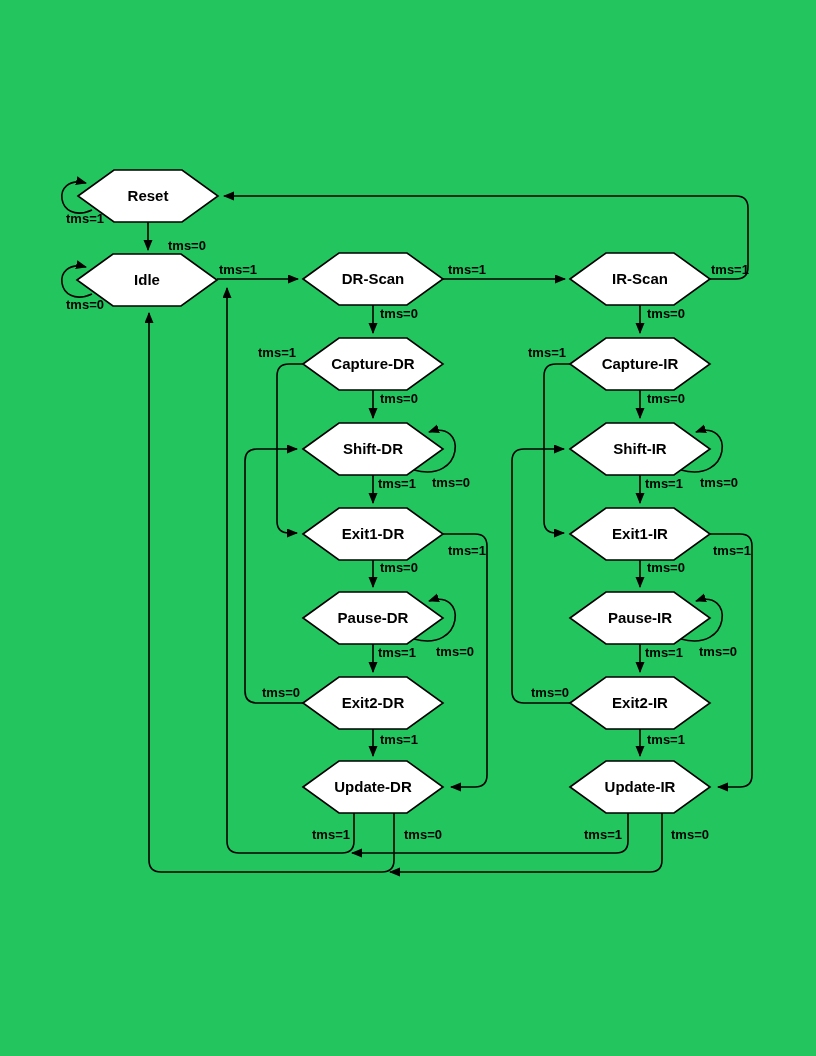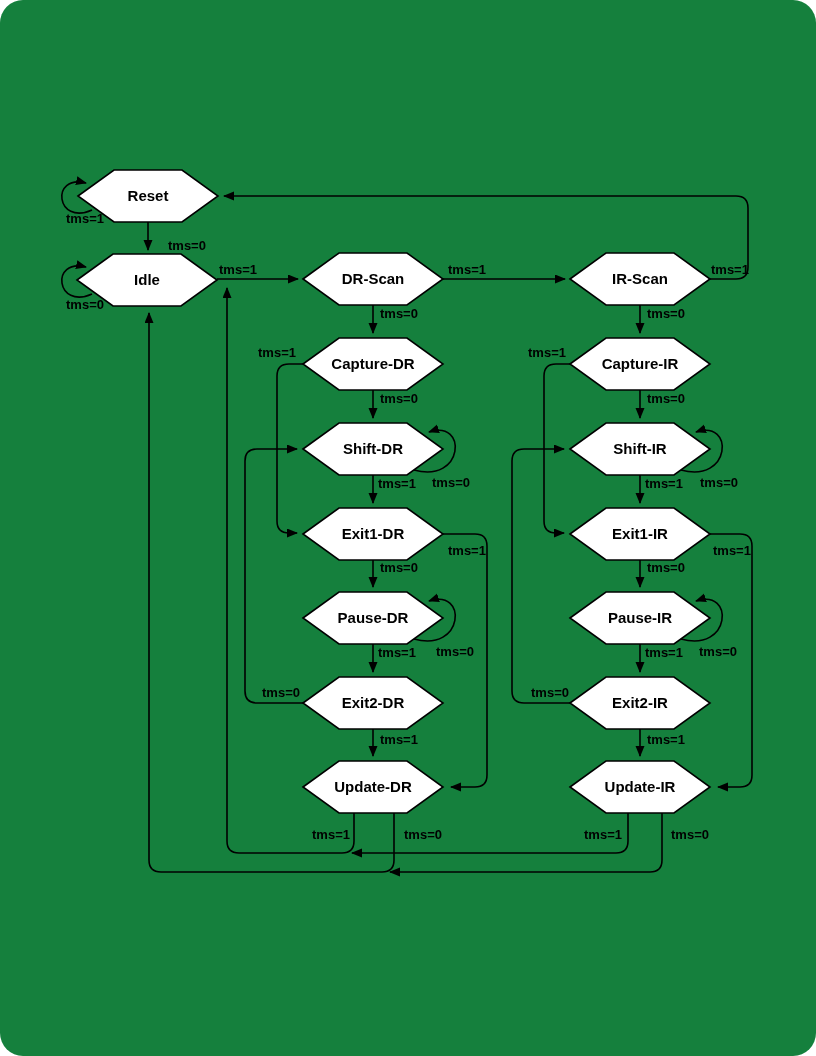--- a/index.html
+++ b/index.html
@@ -4,23 +4,22 @@
 <style>
   html, body {
     margin: 0;
     padding: 0;
     background: #ffffff;
   }
   .page {
     position: relative;
     width: 816px;
     height: 1056px;
-    background: #15803d;
+    background: #22c55e;
     overflow: hidden;
-    border-radius: 23px;
   }
   svg {
     display: block;
   }
   .hex {
     fill: #ffffff;
     stroke: #000000;
     stroke-width: 1.6;
   }
   .edge {

